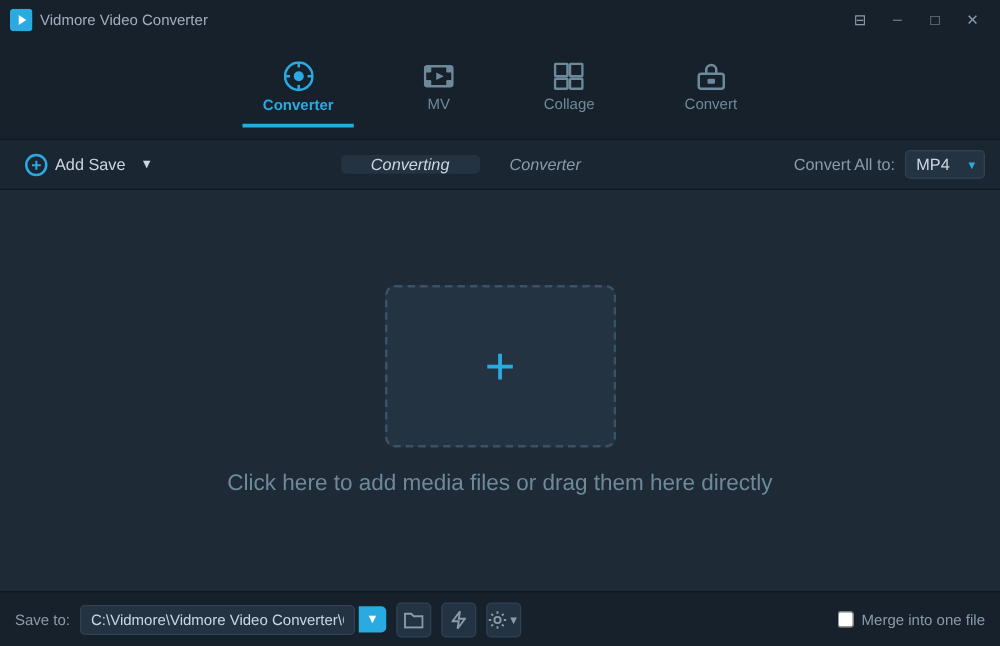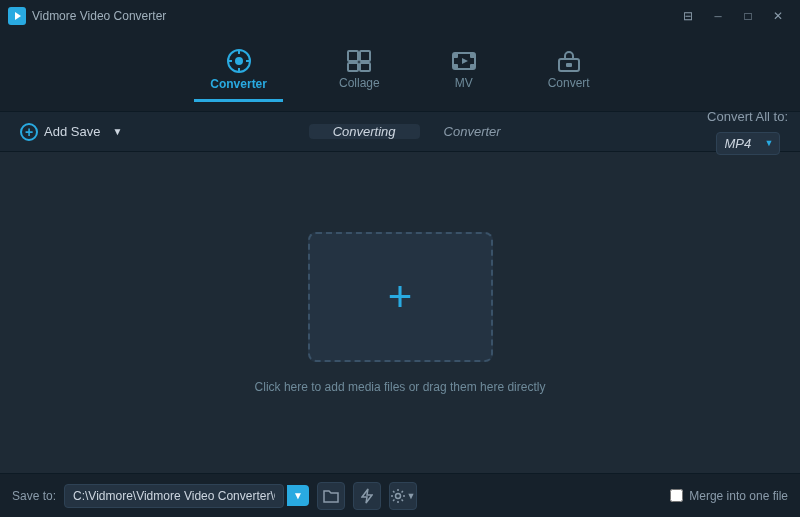--- a/index.html
+++ b/index.html
@@ -150,34 +150,32 @@
       background: #243342;
     }
 
     #convert-all-to {
       display: flex;
       align-items: center;
       gap: 8px;
       font-size: 13px;
       color: #8a9baa;
       margin-left: auto;
-      flex-direction: column;
     }
     #format-select {
       background: #243342;
       border: 1px solid #2e4255;
       color: #cdd6e0;
       font-size: 13px;
       padding: 3px 24px 3px 8px;
       border-radius: 4px;
       cursor: pointer;
       appearance: none;
       -webkit-appearance: none;
       position: relative;
-      font-style: italic;
     }
     #format-select-wrapper {
       position: relative;
       display: inline-block;
     }
     #format-select-wrapper::after {
       content: '▼';
       font-size: 9px;
       color: #29aae1;
       position: absolute;
@@ -208,21 +206,21 @@
       cursor: pointer;
       margin-bottom: 18px;
     }
     #plus-icon {
       font-size: 42px;
       color: #29aae1;
       font-weight: 300;
       line-height: 1;
     }
     #drop-hint {
-      font-size: 12px;
+      font-size: 18px;
       color: #6e8a9a;
       text-align: right;
     }
 
     
     #bottom-bar {
       height: 44px;
       background: #16212b;
       display: flex;
       align-items: center;
@@ -336,41 +334,41 @@
         <line x1="1" y1="12" x2="5" y2="12" stroke="#29aae1" stroke-width="2"></line>
         <line x1="19" y1="12" x2="23" y2="12" stroke="#29aae1" stroke-width="2"></line>
       </svg>
     </span>
     <span class="nav-label">Converter</span>
   </div>
 
   <div class="nav-item">
     <span class="nav-icon icon-svg">
       <svg width="24" height="22" viewBox="0 0 24 22" fill="none">
-        <rect x="1" y="1" width="10" height="10" rx="1" stroke="#6e8a9a" stroke-width="2"></rect>
-        <rect x="13" y="1" width="10" height="10" rx="1" stroke="#6e8a9a" stroke-width="2"></rect>
-        <rect x="1" y="13" width="10" height="8" rx="1" stroke="#6e8a9a" stroke-width="2"></rect>
-        <rect x="13" y="13" width="10" height="8" rx="1" stroke="#6e8a9a" stroke-width="2"></rect>
-      </svg>
-    </span>
-    <span class="nav-label">Collage</span>
-  </div>
-
-  <div class="nav-item">
-    <span class="nav-icon icon-svg">
-      <svg width="24" height="22" viewBox="0 0 24 22" fill="none">
         <rect x="1" y="3" width="22" height="16" rx="2" stroke="#6e8a9a" stroke-width="2"></rect>
         <rect x="1" y="3" width="5" height="5" fill="#6e8a9a" rx="1"></rect>
         <rect x="18" y="3" width="5" height="5" fill="#6e8a9a" rx="1"></rect>
         <rect x="1" y="14" width="5" height="5" fill="#6e8a9a" rx="1"></rect>
         <rect x="18" y="14" width="5" height="5" fill="#6e8a9a" rx="1"></rect>
         <polygon points="10,8 16,11 10,14" fill="#6e8a9a"></polygon>
       </svg>
     </span>
     <span class="nav-label">MV</span>
+  </div>
+
+  <div class="nav-item">
+    <span class="nav-icon icon-svg">
+      <svg width="24" height="22" viewBox="0 0 24 22" fill="none">
+        <rect x="1" y="1" width="10" height="10" rx="1" stroke="#6e8a9a" stroke-width="2"></rect>
+        <rect x="13" y="1" width="10" height="10" rx="1" stroke="#6e8a9a" stroke-width="2"></rect>
+        <rect x="1" y="13" width="10" height="8" rx="1" stroke="#6e8a9a" stroke-width="2"></rect>
+        <rect x="13" y="13" width="10" height="8" rx="1" stroke="#6e8a9a" stroke-width="2"></rect>
+      </svg>
+    </span>
+    <span class="nav-label">Collage</span>
   </div>
 
   <div class="nav-item">
     <span class="nav-icon icon-svg">
       <svg width="24" height="22" viewBox="0 0 24 22" fill="none">
         <rect x="2" y="9" width="20" height="12" rx="2" stroke="#6e8a9a" stroke-width="2"></rect>
         <path d="M8 9V6a4 4 0 0 1 8 0v3" stroke="#6e8a9a" stroke-width="2"></path>
         <rect x="9" y="13" width="6" height="4" rx="1" fill="#6e8a9a"></rect>
       </svg>
     </span>

